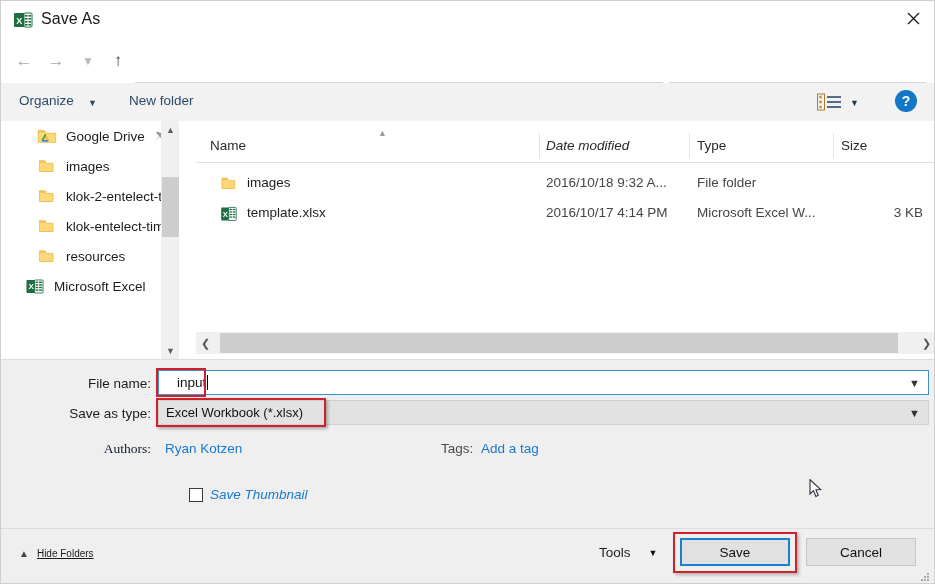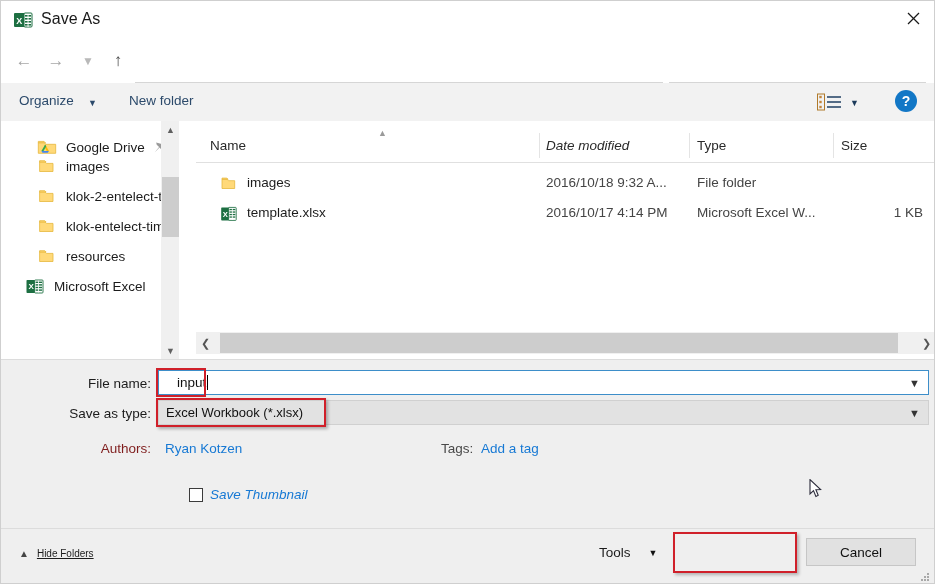--- a/index.html
+++ b/index.html
@@ -367,21 +367,21 @@
   }
   .frm-label {
     position: absolute;
     font-size: 13.5px;
     color: #1c1c1c;
     text-align: right;
     white-space: nowrap;
   }
   .lbl-filename { left: 40px; top: 375px; width: 110px; }
   .lbl-savetype { left: 22px; top: 405px; width: 128px; }
-  .lbl-authors  { left: 42px; top: 440px; width: 108px; color: #7f1d1d; }
+  .lbl-authors  { left: 42px; top: 440px; width: 108px; color: #0f172a; font-family: Liberation Serif, serif; }
   .lbl-tags     { left: 440px; top: 440px; color: #494949; }
 
   .filename-input {
     position: absolute;
     left: 157px; top: 369px;
     width: 771px; height: 25px;
     background: #ffffff;
     border: 1px solid #3d8ec9;
     box-sizing: border-box;
     display: flex; align-items: center;
@@ -617,21 +617,21 @@
       </svg>
     </span>
     <span class="tb-view-caret">▼</span>
   </div>
   <div class="help-btn">?</div>
 
   <div class="body-area">
 
     <div class="sidebar">
 
-      <div class="side-item" style="top: 0px; position: absolute; left: 0px; width: 196px; margin-top: 11px;">
+      <div class="side-item" style="top: 0px; position: absolute; left: 0px; width: 196px;">
         <span class="s-icon">
           <svg width="20" height="20" viewBox="0 0 20 20">
             <path d="M1.3 5.6h6l1.6 1.7H18.7v9H1.3z" fill="#ffd979" stroke="#e6b73c" stroke-width="0.8"></path>
             <path d="M1.3 4.4h5.8l1.4 1.4H1.3z" fill="#ffd979" stroke="#e6b73c" stroke-width="0.8"></path>
             <g transform="translate(4.4,7.6) scale(0.42)">
               <path d="M9 0 L18 15 H12.8 L6.4 4 Z" fill="#fbbc05"></path>
               <path d="M9 0 L0 15 H5.2 L11.6 4 Z" fill="#34a853"></path>
               <path d="M0 15 H18 L15.4 19.5 H2.6 Z" fill="#4285f4"></path>
             </g>
           </svg>
@@ -748,21 +748,21 @@
               <rect x="9.5" y="6.4" width="5.8" height="1.3"></rect>
               <rect x="9.5" y="8.9" width="5.8" height="1.3"></rect>
               <rect x="9.5" y="11.4" width="5.8" height="1.3"></rect>
             </g>
             <rect x="11.9" y="3" width="0.8" height="11.6" fill="#ffffff"></rect>
           </svg>
         </span>
         <span class="r-name">template.xlsx</span>
         <span class="r-date">2016/10/17 4:14 PM</span>
         <span class="r-type">Microsoft Excel W...</span>
-        <span class="r-size">1 KB</span>
+        <span class="r-size">3 KB</span>
       </div>
     </div>
   </div>
 
   <div class="hscroll">
     <div class="hs-arrow hs-left">❮</div>
     <div class="hs-thumb"></div>
     <div class="hs-arrow hs-right">❯</div>
   </div>
 
@@ -797,20 +797,21 @@
   <div class="hide-folders">
     <span class="hf-caret">▲</span>
     <span class="hf-label">Hide Folders</span>
   </div>
 
   <div class="tools-btn">
     <span class="tools-label">Tools</span>
     <span class="tools-caret">▼</span>
   </div>
 
+  <div class="btn btn-save">Save</div>
   <div class="btn btn-cancel">Cancel</div>
 
   <span class="resize-grip">
     <svg width="10" height="10" viewBox="0 0 10 10">
       <g fill="#a8a8a8">
         <rect x="7" y="1" width="2" height="2"></rect>
         <rect x="4" y="4" width="2" height="2"></rect>
         <rect x="7" y="4" width="2" height="2"></rect>
         <rect x="1" y="7" width="2" height="2"></rect>
         <rect x="4" y="7" width="2" height="2"></rect>

